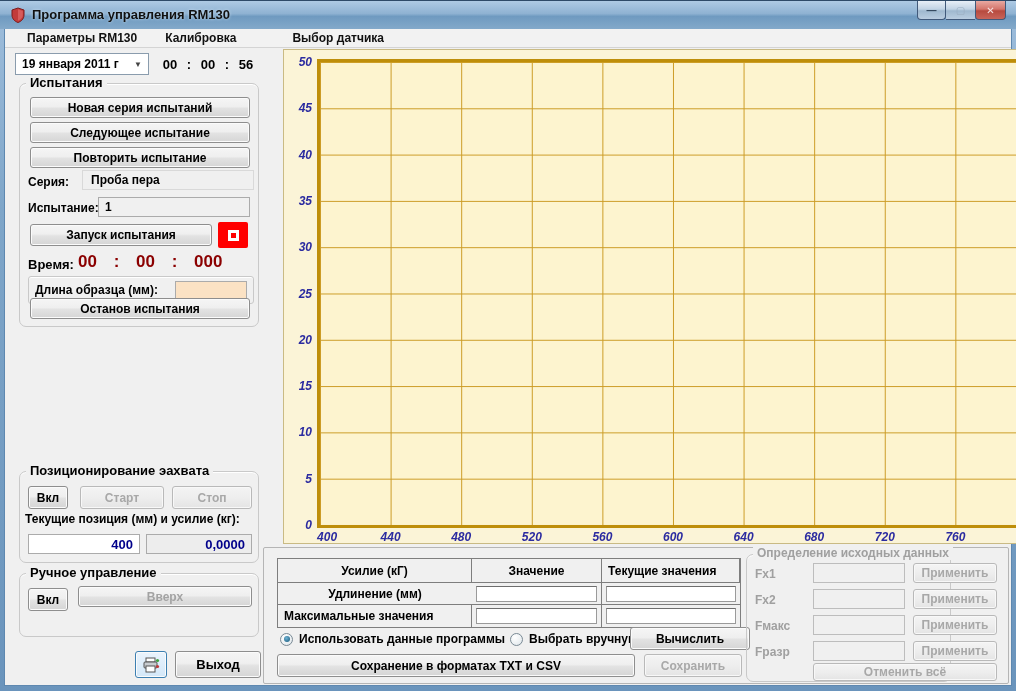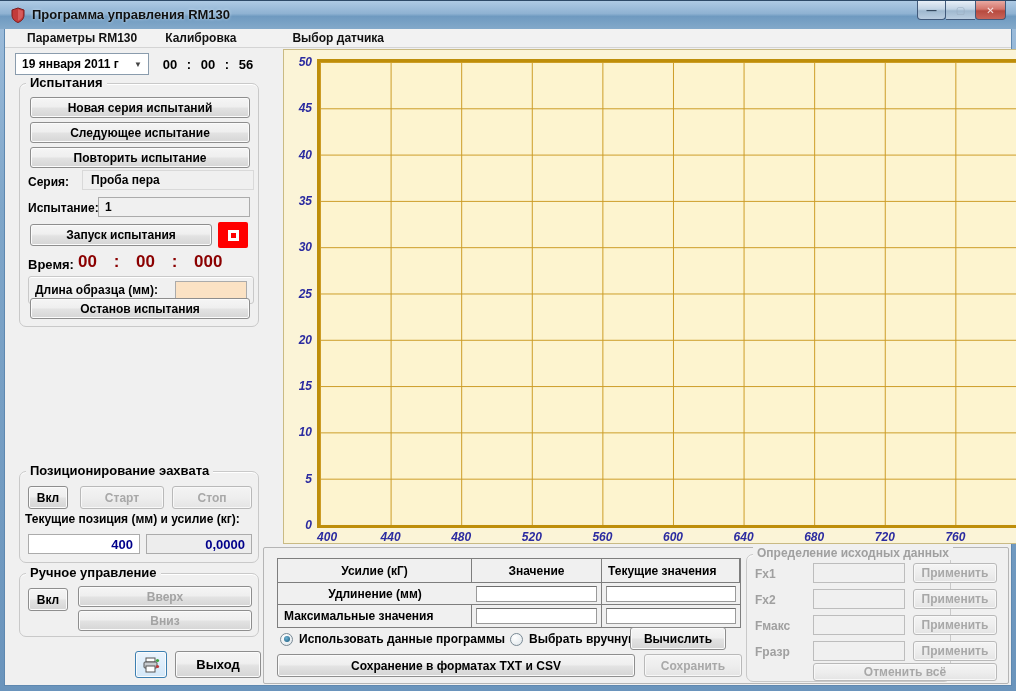--- a/index.html
+++ b/index.html
@@ -140,21 +140,20 @@
       <div class="btn disabled" style="left:152px;top:14px;width:80px;height:23px;">Стоп</div>
       <span class="lbl" style="left:5px;top:40px;font-size:12px;text-align:right;">Текущие позиция (мм) и усилие (кг):</span>
       <div class="sunken navy-val" style="left:8px;top:62px;width:112px;height:20px;background:#FFF;">400</div>
       <div class="sunken navy-val" style="left:126px;top:62px;width:106px;height:20px;background:#EDEDED;">0,0000</div>
     </div>
 
     <div class="group" style="left:14px;top:544px;width:240px;height:64px;">
       <span class="legend">Ручное управление</span>
       <div class="btn" style="left:8px;top:14px;width:40px;height:23px;">Вкл</div>
       <div class="btn dim" style="left:58px;top:12px;width:174px;height:21px;">Вверх</div>
-      <div class="btn dim" style="left:58px;top:36px;width:174px;height:21px;">Вниз</div>
     </div>
 
     <div class="btn" style="left:130px;top:622px;width:32px;height:27px;border-color:#3C7FB1;background:linear-gradient(180deg,#EAF4FD,#D3E7F8);">
       <svg width="18" height="16" viewBox="0 0 18 16">
         <rect x="4" y="1" width="9" height="4" fill="#FFF" stroke="#555"></rect>
         <rect x="2" y="5" width="13" height="6" rx="1" fill="#C9CDD1" stroke="#555"></rect>
         <rect x="4" y="9" width="9" height="6" fill="#FFF" stroke="#555"></rect>
         <circle cx="15.5" cy="3.5" r="1.6" fill="#3FA33F"></circle>
         <circle cx="15.5" cy="9.5" r="1.6" fill="#C23B3B"></circle>
       </svg>
@@ -216,21 +215,21 @@
       <div class="radio" style="left:16px;top:84px;">
         <span class="circ">
             <span class="dot"></span>
           </span>
         <span class="txt">Использовать данные программы</span>
       </div>
       <div class="radio" style="left:246px;top:84px;">
         <span class="circ"></span>
         <span class="txt">Выбрать вручную</span>
       </div>
-      <div class="btn" style="left:366px;top:79px;width:96px;height:23px;">Вычислить</div>
+      <div class="btn" style="left:366px;top:79px;width:120px;height:23px;">Вычислить</div>
 
       <div class="btn" style="left:13px;top:106px;width:358px;height:23px;">Сохранение в форматах TXT  и CSV</div>
       <div class="btn disabled" style="left:380px;top:106px;width:98px;height:23px;">Сохранить</div>
 
       <div class="group" style="left:482px;top:6px;width:205px;height:128px;">
         <span class="legend dim" style="font-size:12px;">Определение исходных данных</span>
 
         <span class="fx-lbl" style="left:8px;top:12px;">Fx1</span>
         <div class="fx-input" style="left:66px;top:8px;"></div>
         <div class="btn disabled" style="left:166px;top:8px;width:84px;height:20px;">Применить</div>

